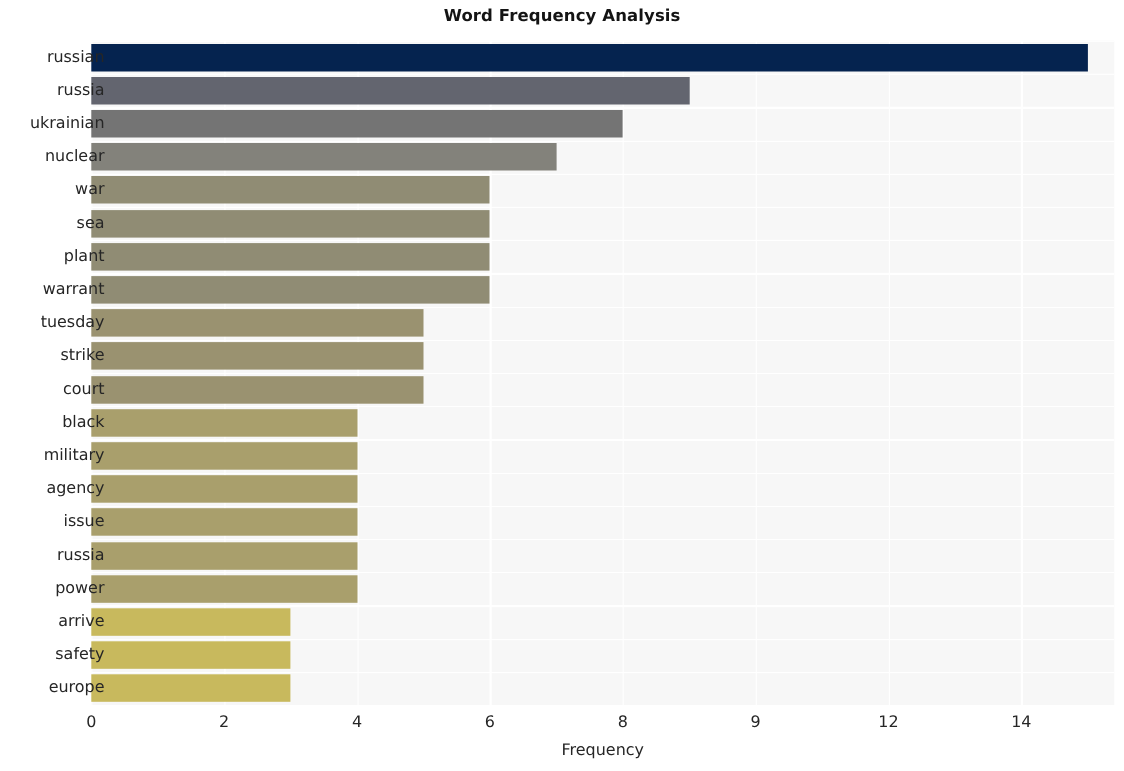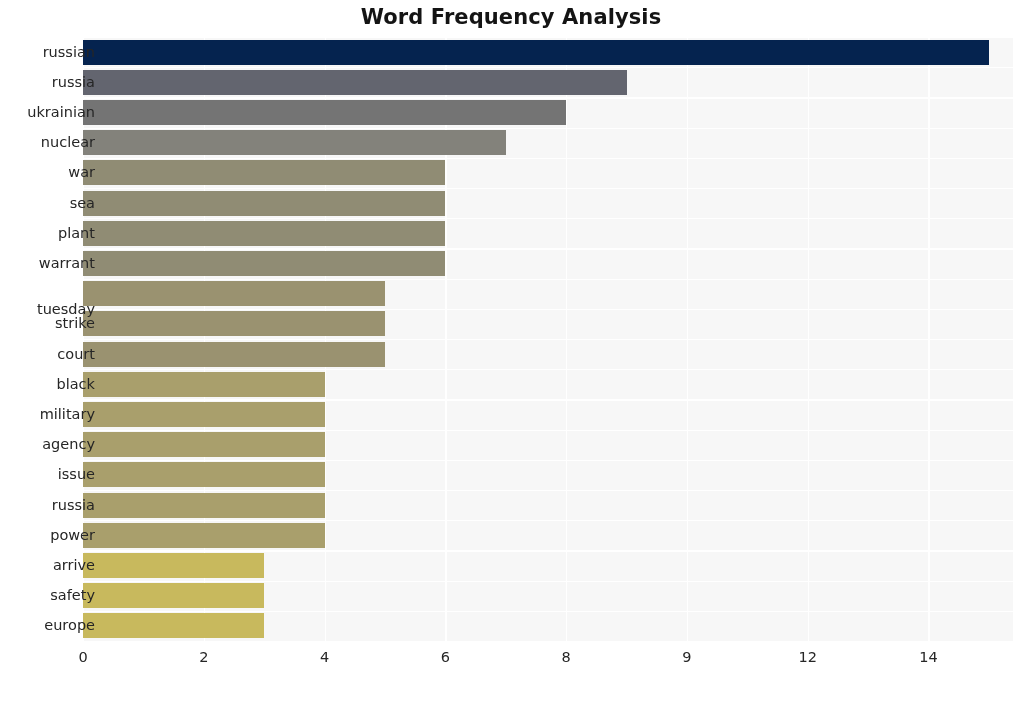--- a/index.html
+++ b/index.html
@@ -20,21 +20,21 @@
     width: 1022px;
     height: 701px;
     background: #ffffff;
   }
   #chart-title {
     position: absolute;
     left: 0;
     top: 5px;
     width: 1022px;
     text-align: center;
-    font-size: 21px;
+    font-size: 15px;
     font-weight: bold;
     color: #141414;
     letter-spacing: 0.1px;
   }
   
   #plot-area {
     position: absolute;
     left: 83px;
     top: 37px;
     width: 930px;
@@ -181,21 +181,21 @@
 
   <div id="ytick-layer">
       <div class="ytick-label" style="top: 2.6px;">russian</div>
       <div class="ytick-label" style="top: 32.8px;">russia</div>
       <div class="ytick-label" style="top: 63px;">ukrainian</div>
       <div class="ytick-label" style="top: 93.2px;">nuclear</div>
       <div class="ytick-label" style="top: 123.4px;">war</div>
       <div class="ytick-label" style="top: 153.6px;">sea</div>
       <div class="ytick-label" style="top: 183.8px;">plant</div>
       <div class="ytick-label" style="top: 214px;">warrant</div>
-      <div class="ytick-label" style="top: 244.2px; margin-top: 16px;">tuesday</div>
+      <div class="ytick-label" style="top: 244.2px;">tuesday</div>
       <div class="ytick-label" style="top: 274.4px;">strike</div>
       <div class="ytick-label" style="top: 304.6px;">court</div>
       <div class="ytick-label" style="top: 334.8px;">black</div>
       <div class="ytick-label" style="top: 365px;">military</div>
       <div class="ytick-label" style="top: 395.2px;">agency</div>
       <div class="ytick-label" style="top: 425.4px;">issue</div>
       <div class="ytick-label" style="top: 455.6px;">russia</div>
       <div class="ytick-label" style="top: 485.8px;">power</div>
       <div class="ytick-label" style="top: 516px; text-align: center;">arrive</div>
       <div class="ytick-label" style="top: 546.2px;">safety</div>
@@ -205,14 +205,15 @@
       <div class="xtick-label" style="left: 0px;">0</div>
       <div class="xtick-label" style="left: 120.779px;">2</div>
       <div class="xtick-label" style="left: 241.558px;">4</div>
       <div class="xtick-label" style="left: 362.338px;">6</div>
       <div class="xtick-label" style="left: 483.117px;">8</div>
       <div class="xtick-label" style="left: 603.896px;">9</div>
       <div class="xtick-label" style="left: 724.675px;">12</div>
       <div class="xtick-label" style="left: 845.455px;">14</div>
     </div>
 
+  <div id="xaxis-label">Frequency</div>
 
 </div>
 
 </body></html>

